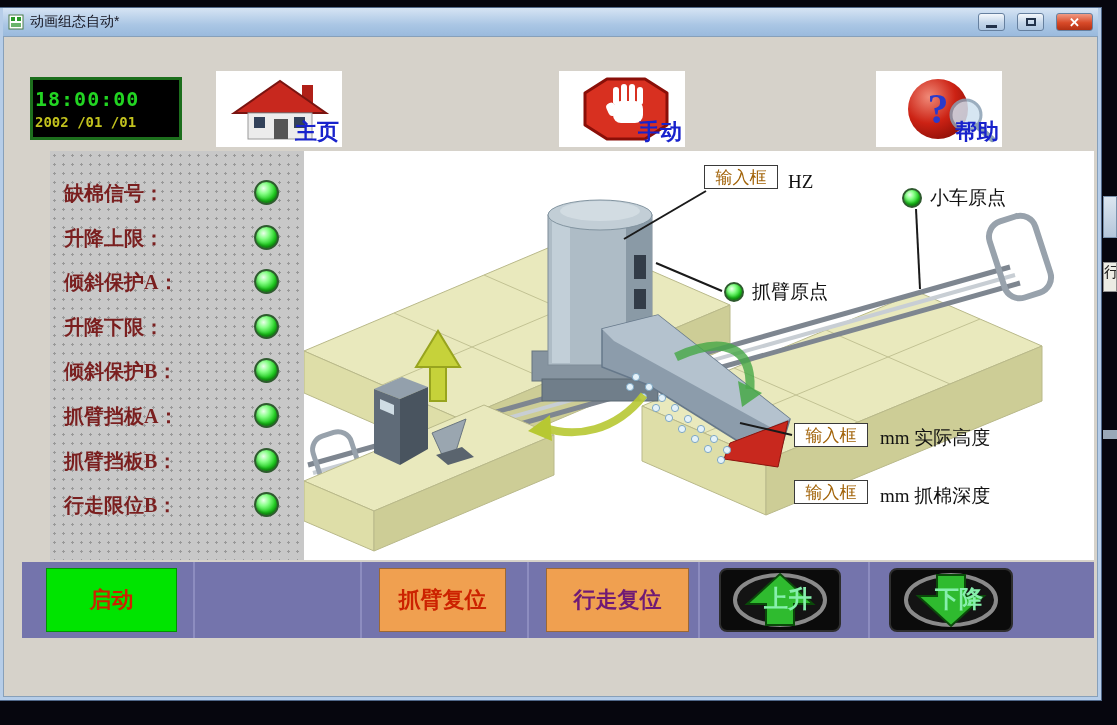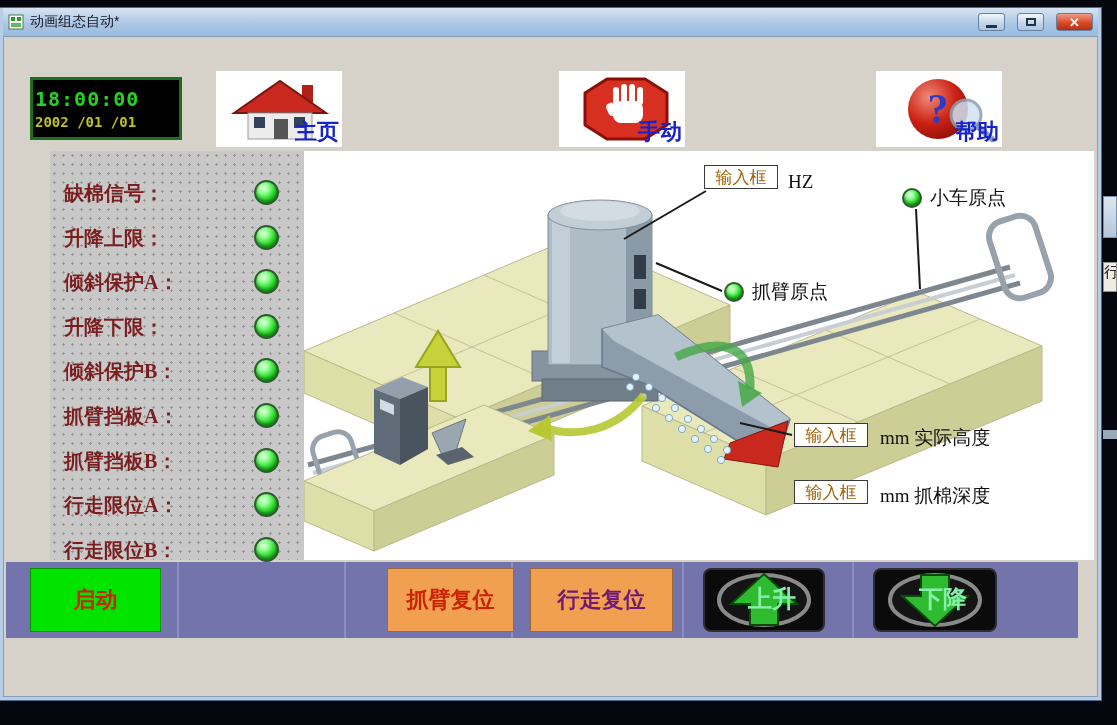--- a/index.html
+++ b/index.html
@@ -67,27 +67,27 @@
             font:17px "Liberation Serif",serif; color:#a16207; cursor:text; }
   .dg-text { position:absolute; font:19px "Liberation Serif",serif; color:#111; white-space:nowrap; }
   .dg-led { position:absolute; }
   #freq-box{left:400px;top:14px;}   #freq-unit{left:484px;top:20px;font-family:Liberation Serif, serif;}
   #cart-led{left:598px;top:37px;}   #cart-label{left:626px;top:34px;}
   #armorig-led{left:420px;top:131px;} #armorig-label{left:448px;top:128px;}
   #height-box{left:490px;top:272px;} #height-unit{left:576px;top:274px;}
   #depth-box{left:490px;top:329px;}  #depth-unit{left:576px;top:332px;}
 
   
-  .control-bar { position:absolute; left:2px; top:525px; width:1072px; height:76px; background:#7474ac;padding-left:13px; }
+  .control-bar { position:absolute; left:18px; top:525px; width:1072px; height:76px; background:#7474ac;padding-left:13px; }
   .bar-sep { position:absolute; top:0; width:2px; height:76px; background:#8d8dc0; }
   .cbtn { position:absolute; top:6px; height:64px; display:flex; align-items:center; justify-content:center;
           font:bold 22px "Liberation Serif",serif; border:1px solid rgba(0,0,0,.35); cursor:pointer; }
   #btn-start { left:24px;  width:131px; background:#00e400; color:#cc2200; }
   #btn-stop  { left:189px; width:131px; background:#ee1100; color:#3a3a3a; }
-  #btn-armreset   { left:357px; width:127px; background:#f0a050; color:#cc2200;margin-left:24px; }
+  #btn-armreset   { left:357px; width:127px; background:#f0a050; color:#cc2200; }
   #btn-travelreset{ left:524px; width:143px; background:#f0a050; color:#701a75; }
   .cbtn-dark { background:#0b0b0b; border-radius:8px; border:2px solid #2e2e2e; }
   #btn-up   { left:697px; width:122px; }
   #btn-down { left:867px; width:124px; }
   .updown-label { position:absolute; left:50%; top:50%; transform:translate(-50%,-52%);
                   font:bold 24px "Liberation Serif",serif; color:#86efac; z-index:2;margin-left:8px; }
 
   
   .frag1 { position:absolute; left:1103px; top:196px; width:14px; height:42px;
            background:linear-gradient(#dce6f0,#b4c6da); border:1px solid #7a92ac; }
@@ -198,24 +198,20 @@
       </div>
       <div class="status-row">
         <span class="status-label">抓臂挡板A：</span>
         <span class="led led-lg"></span>
       </div>
       <div class="status-row">
         <span class="status-label">抓臂挡板B：</span>
         <span class="led led-lg"></span>
       </div>
       <div class="status-row">
-        <span class="status-label">行走限位A：</span>
-        <span class="led led-lg"></span>
-      </div>
-      <div class="status-row">
         <span class="status-label">行走限位B：</span>
         <span class="led led-lg"></span>
       </div>
     </div>
 
     <div class="main-area">
       <svg class="machine-svg" width="790" height="409" viewBox="0 0 790 409">
 
         <g stroke="#b9b98a" stroke-width="1">
           <polygon points="0,200 270,86 426,154 156,268" fill="#e9e9bd"></polygon>

